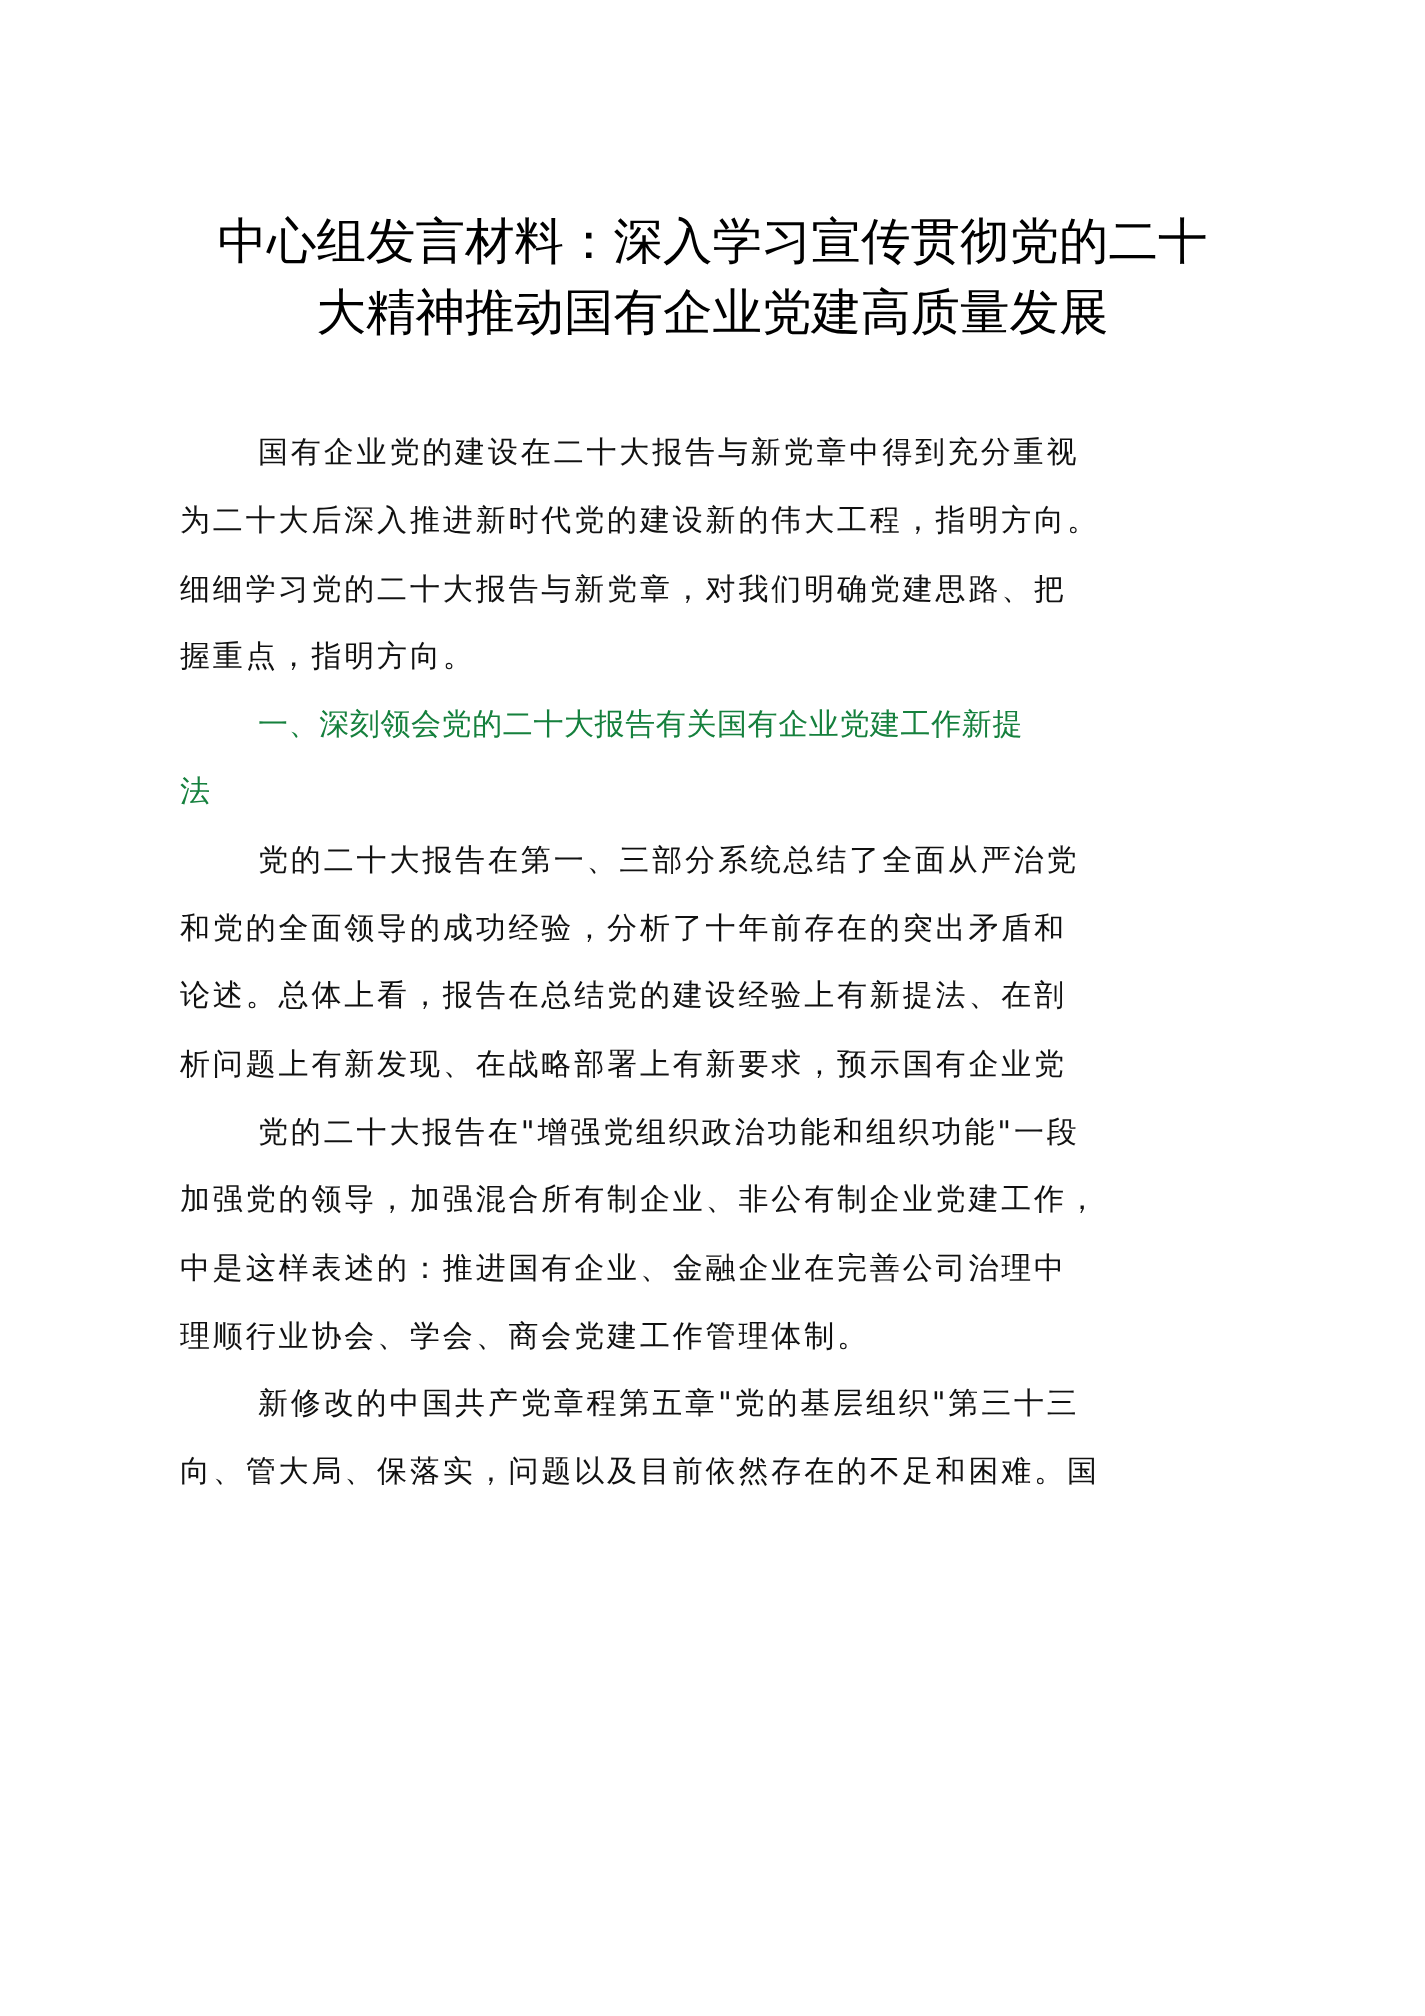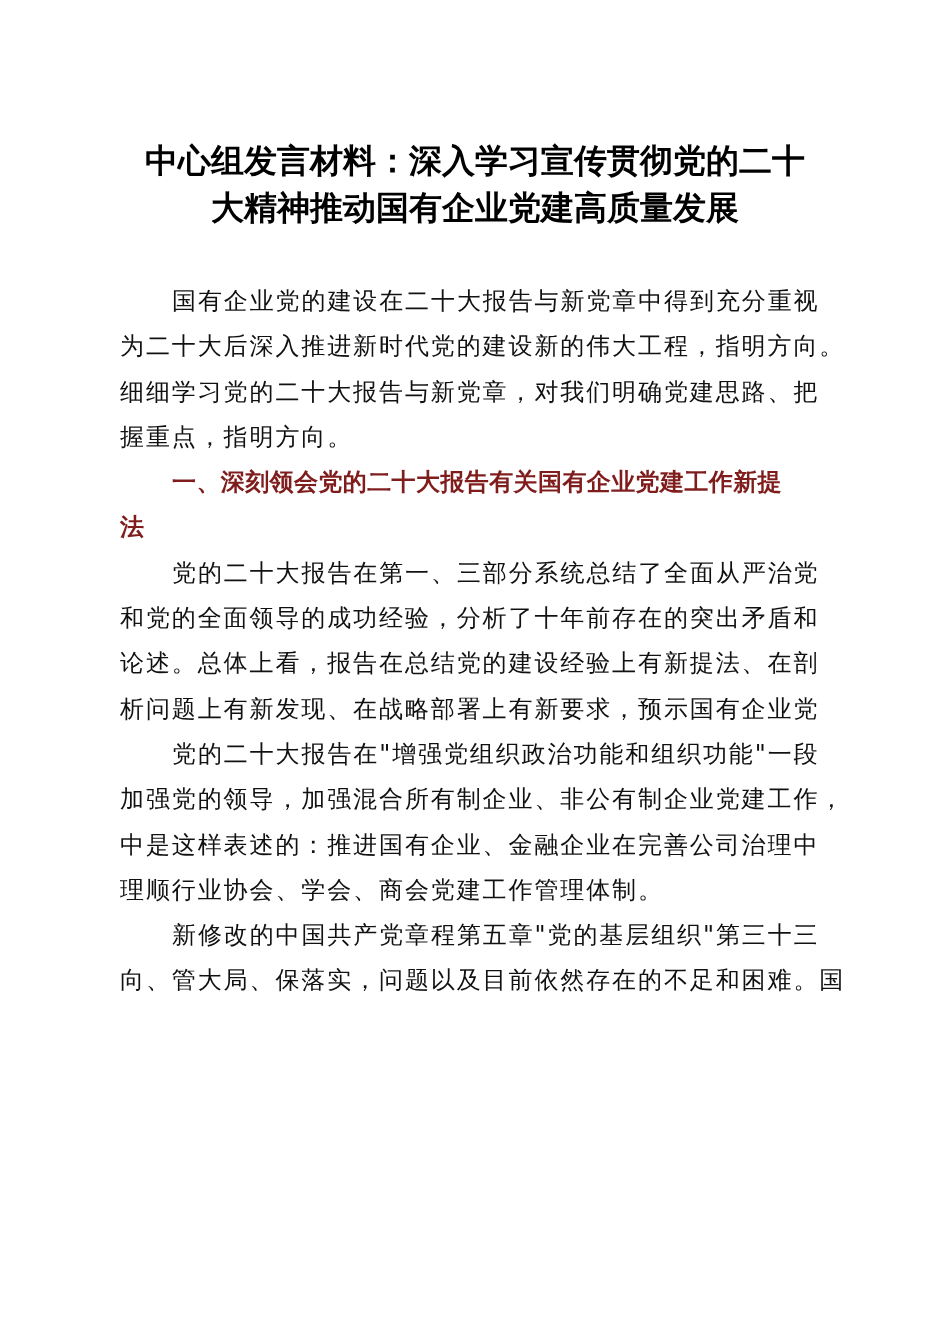--- a/index.html
+++ b/index.html
@@ -20,53 +20,53 @@
       height: 1344px;
       background: #ffffff;
     }
     .title {
       position: absolute;
       left: 100px;
       width: 750px;
       top: 137px;
       text-align: center;
       font-family: "DejaVu Serif", "Liberation Serif", serif;
-      font-weight: bold;
+      font-weight: normal;
       font-size: 33px;
       line-height: 47px;
       color: #000000;
       letter-spacing: 0px;
     }
     .title .tline {
       display: block;
       white-space: nowrap;
     }
     .body-text {
       position: absolute;
       left: 120px;
       top: 279px;
       width: 720px;
       font-family: "DejaVu Sans", "Liberation Sans", sans-serif;
-      font-size: 24px;
+      font-size: 20px;
       line-height: 45.3px;
       color: #111111;
       letter-spacing: 1.9px;
     }
     .line {
       display: block;
       white-space: nowrap;
       height: 45.3px;
     }
     .indent {
       padding-left: 52px;
     }
     .heading {
-      font-weight: bold;
+      font-weight: normal;
       letter-spacing: 0.4px;
-      color: #7f1d1d;
+      color: #15803d;
     }
   </style>
 </head>
 <body>
 
 <div class="page">
 
   <div class="title">
     <span class="tline">中心组发言材料：深入学习宣传贯彻党的二十</span>
     <span class="tline">大精神推动国有企业党建高质量发展</span>

